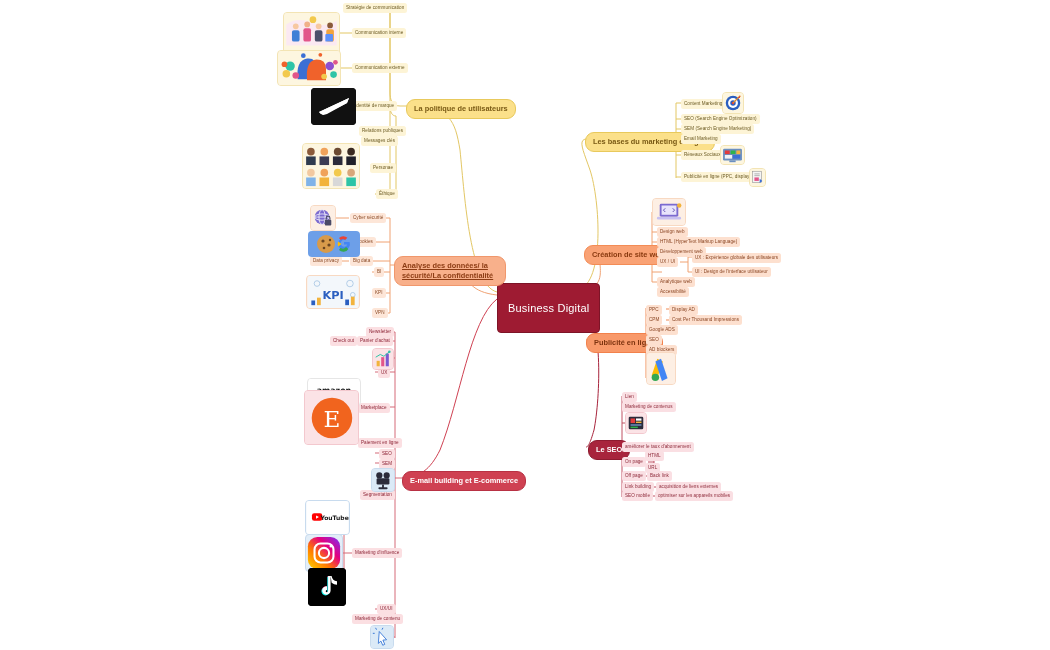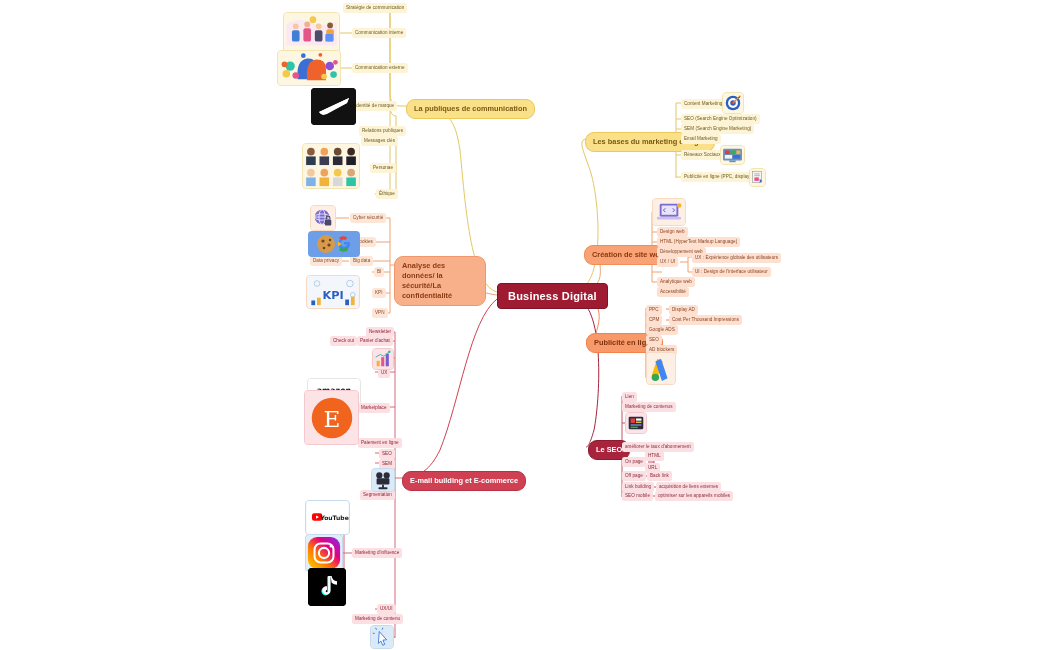--- a/index.html
+++ b/index.html
@@ -9,21 +9,21 @@
     -webkit-font-smoothing:antialiased;
   }
   #canvas{position:relative;width:1050px;height:650px;}
   svg#links{position:absolute;left:0;top:0;width:1050px;height:650px;pointer-events:none;}
 
   .node{position:absolute;white-space:nowrap;box-sizing:border-box;}
 
   
   .central{
     background:#9e1b32;color:#ffffff;border:1px solid #7d1427;border-radius:4px;
-    font-size:11px;font-weight:bold;padding:6px 10px;letter-spacing:.2px;
+    font-size:11px;font-weight:normal;padding:18px 10px;letter-spacing:.2px;
   }
 
   
   .l1{border-radius:9px;font-size:7.4px;font-weight:bold;padding:4px 7px;line-height:1.35;}
   .l1.yellow{background:#fbe08a;border:1px solid #e8c95c;color:#7a5a15;}
   .l1.orange-soft{background:#f8b08b;border:1px solid #f0976c;color:#8c3c14;}
   .l1.orange{background:#f9a275;border:1px solid #f38c56;color:#8a3a10;}
   .l1.orange2{background:#f8996a;border:1px solid #f2814b;color:#7e3410;}
   .l1.crimson{background:#cf4152;border:1px solid #b83144;color:#ffffff;}
   .l1.darkred{background:#a8243c;border:1px solid #8d1b30;color:#ffffff;}
@@ -176,21 +176,21 @@
       <path d="M654,456 L660,456" stroke="#c05062"></path>
       <path d="M654,468 L660,468" stroke="#c05062"></path>
       <path d="M645,476 L652,476" stroke="#c05062"></path>
       <path d="M654,487 L662,487" stroke="#c05062"></path>
       <path d="M652,496 L660,496" stroke="#c05062"></path>
     </g>
   </svg>
 
   <div class="node central" style="left:497px;top:283px;">Business Digital</div>
 
-  <div class="node l1 yellow" style="left:406px;top:99px;">La publiques de communication</div>
+  <div class="node l1 yellow" style="left:406px;top:99px;">La politique de utilisateurs</div>
 
   <div class="node leaf y" style="left:343px;top:3px;">Stratégie de communication</div>
   <div class="node leaf y" style="left:352px;top:28px;">Communication interne</div>
   <div class="node leaf y" style="left:352px;top:63px;">Communication externe</div>
   <div class="node leaf y" style="left:352px;top:101px;">Identité de marque</div>
   <div class="node leaf y" style="left:359px;top:126px;">Relations publiques</div>
   <div class="node leaf y" style="left:361px;top:136px;">Messages clés</div>
   <div class="node leaf y" style="left:370px;top:163px;">Personae</div>
   <div class="node leaf y" style="left:376px;top:189px;">Éthique</div>
 
@@ -254,21 +254,21 @@
         <circle cx="22" cy="30" r="4" fill="#f0a25a"></circle>
           <rect x="17" y="35" width="10" height="9" fill="#f2b33c"></rect>
         <circle cx="36" cy="30" r="4" fill="#f2c94c"></circle>
           <rect x="31" y="35" width="10" height="9" fill="#d8d8d8"></rect>
         <circle cx="50" cy="30" r="4" fill="#d8a77a"></circle>
           <rect x="45" y="35" width="10" height="9" fill="#2ec4a7"></rect>
       </g>
     </svg>
   </div>
 
-  <div class="node l1 orange-soft" style="left:394px;top:256px;width:92px;white-space:normal;">Analyse des données/ la sécurité/La confidentialité</div>
+  <div class="node l1 orange-soft" style="left:394px;top:256px;width:112px;white-space:normal;text-decoration:underline;">Analyse des données/ la sécurité/La confidentialité</div>
 
   <div class="node leaf o" style="left:350px;top:213px;">Cyber sécurité</div>
   <div class="node leaf o" style="left:353px;top:237px;">Cookies</div>
   <div class="node leaf o" style="left:350px;top:256px;">Big data</div>
   <div class="node leaf o" style="left:310px;top:256px;">Data privacy</div>
   <div class="node leaf o" style="left:374px;top:267px;">BI</div>
   <div class="node leaf o" style="left:372px;top:288px;">KPI</div>
   <div class="node leaf o" style="left:372px;top:308px;">VPN</div>
 
   <div class="tile frame-o" style="left:310px;top:205px;width:26px;height:26px;">

